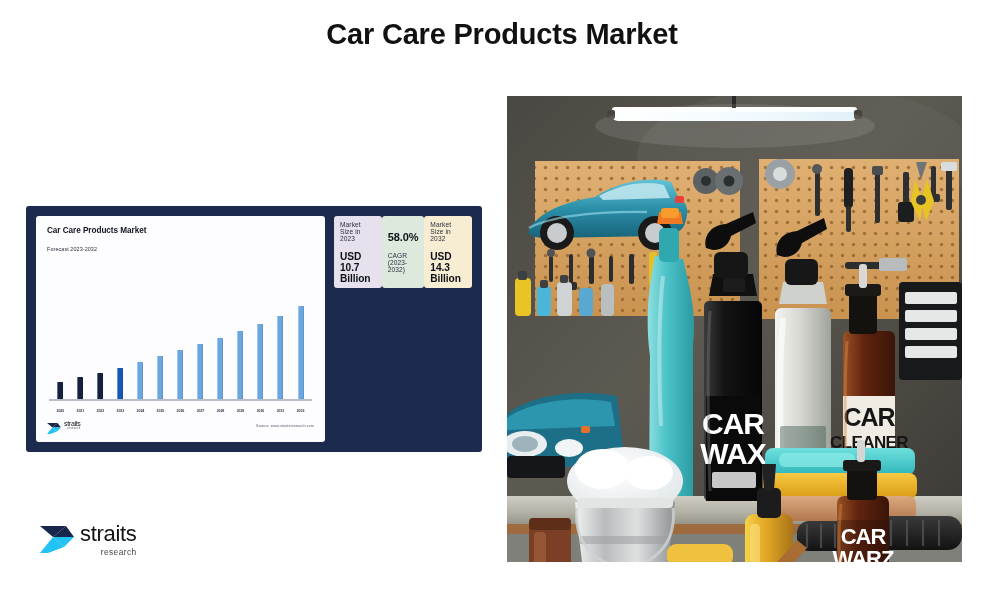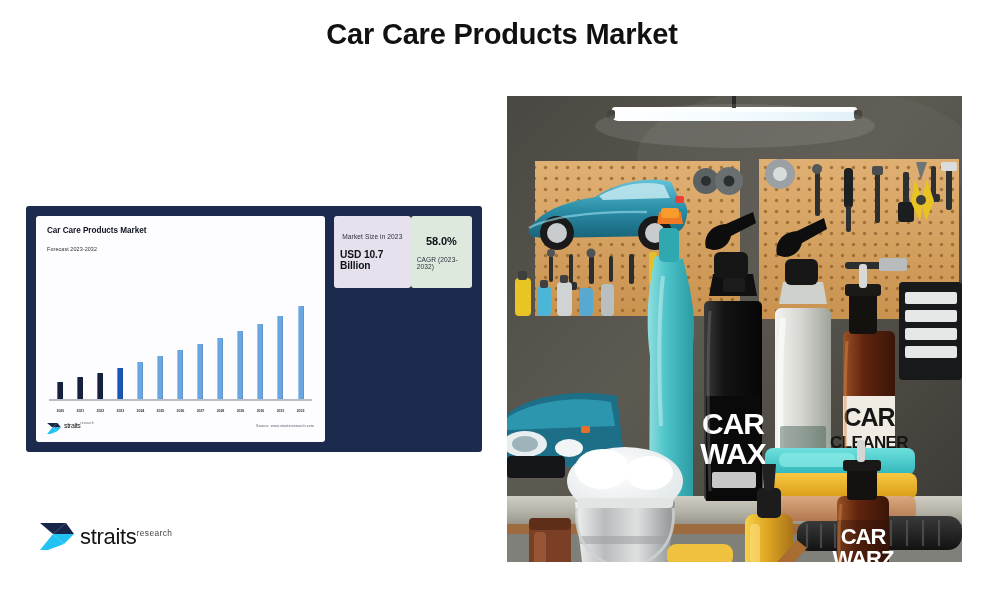--- a/index.html
+++ b/index.html
@@ -118,21 +118,21 @@
   }
   #chart-source {
     font-size: 3.8px;
     color: #5a6070;
     letter-spacing: 0.05px;
   }
 
   
   .logo { display: flex; align-items: center; gap: 3px; }
   .logo-mark { position: relative; flex: none; }
-  .logo-text { display: flex; flex-direction: row; line-height: 1; justify-content: center; }
+  .logo-text { display: flex; flex-direction: column; line-height: 1; justify-content: center; }
   .logo-name { font-weight: normal; color: #141414; letter-spacing: -0.3px; }
   .logo-sub { color: #444; letter-spacing: 0.4px; text-align: right; }
 
   
   #chart-logo .logo-mark { width: 14px; height: 11px; }
   #chart-logo .logo-name { font-size: 7px; }
   #chart-logo .logo-sub { font-size: 2.6px; margin-top: 1px; }
 
   
   #stats {
@@ -269,20 +269,24 @@
 
   <div id="stats">
       <div class="stat-card" style="background: rgb(230, 225, 237);">
         <div class="stat-label">Market Size in 2023</div>
         <div class="stat-value">USD 10.7 Billion</div>
       </div>
       <div class="stat-card" style="background: rgb(220, 233, 220);">
         <div class="stat-value big">58.0%</div>
         <div class="stat-label">CAGR (2023-2032)</div>
       </div>
+      <div class="stat-card" style="background: rgb(247, 237, 210);">
+        <div class="stat-label">Market Size in 2032</div>
+        <div class="stat-value">USD 14.3 Billion</div>
+      </div>
     </div>
 </div>
 
 <div id="photo">
   <svg viewBox="0 0 455 466" preserveAspectRatio="none" aria-hidden="true">
     <defs>
       <linearGradient id="wallG" x1="0" y1="0" x2="1" y2="1">
         <stop offset="0" stop-color="#4a4842"></stop>
         <stop offset="0.45" stop-color="#5d5a52"></stop>
         <stop offset="1" stop-color="#3a3833"></stop>

